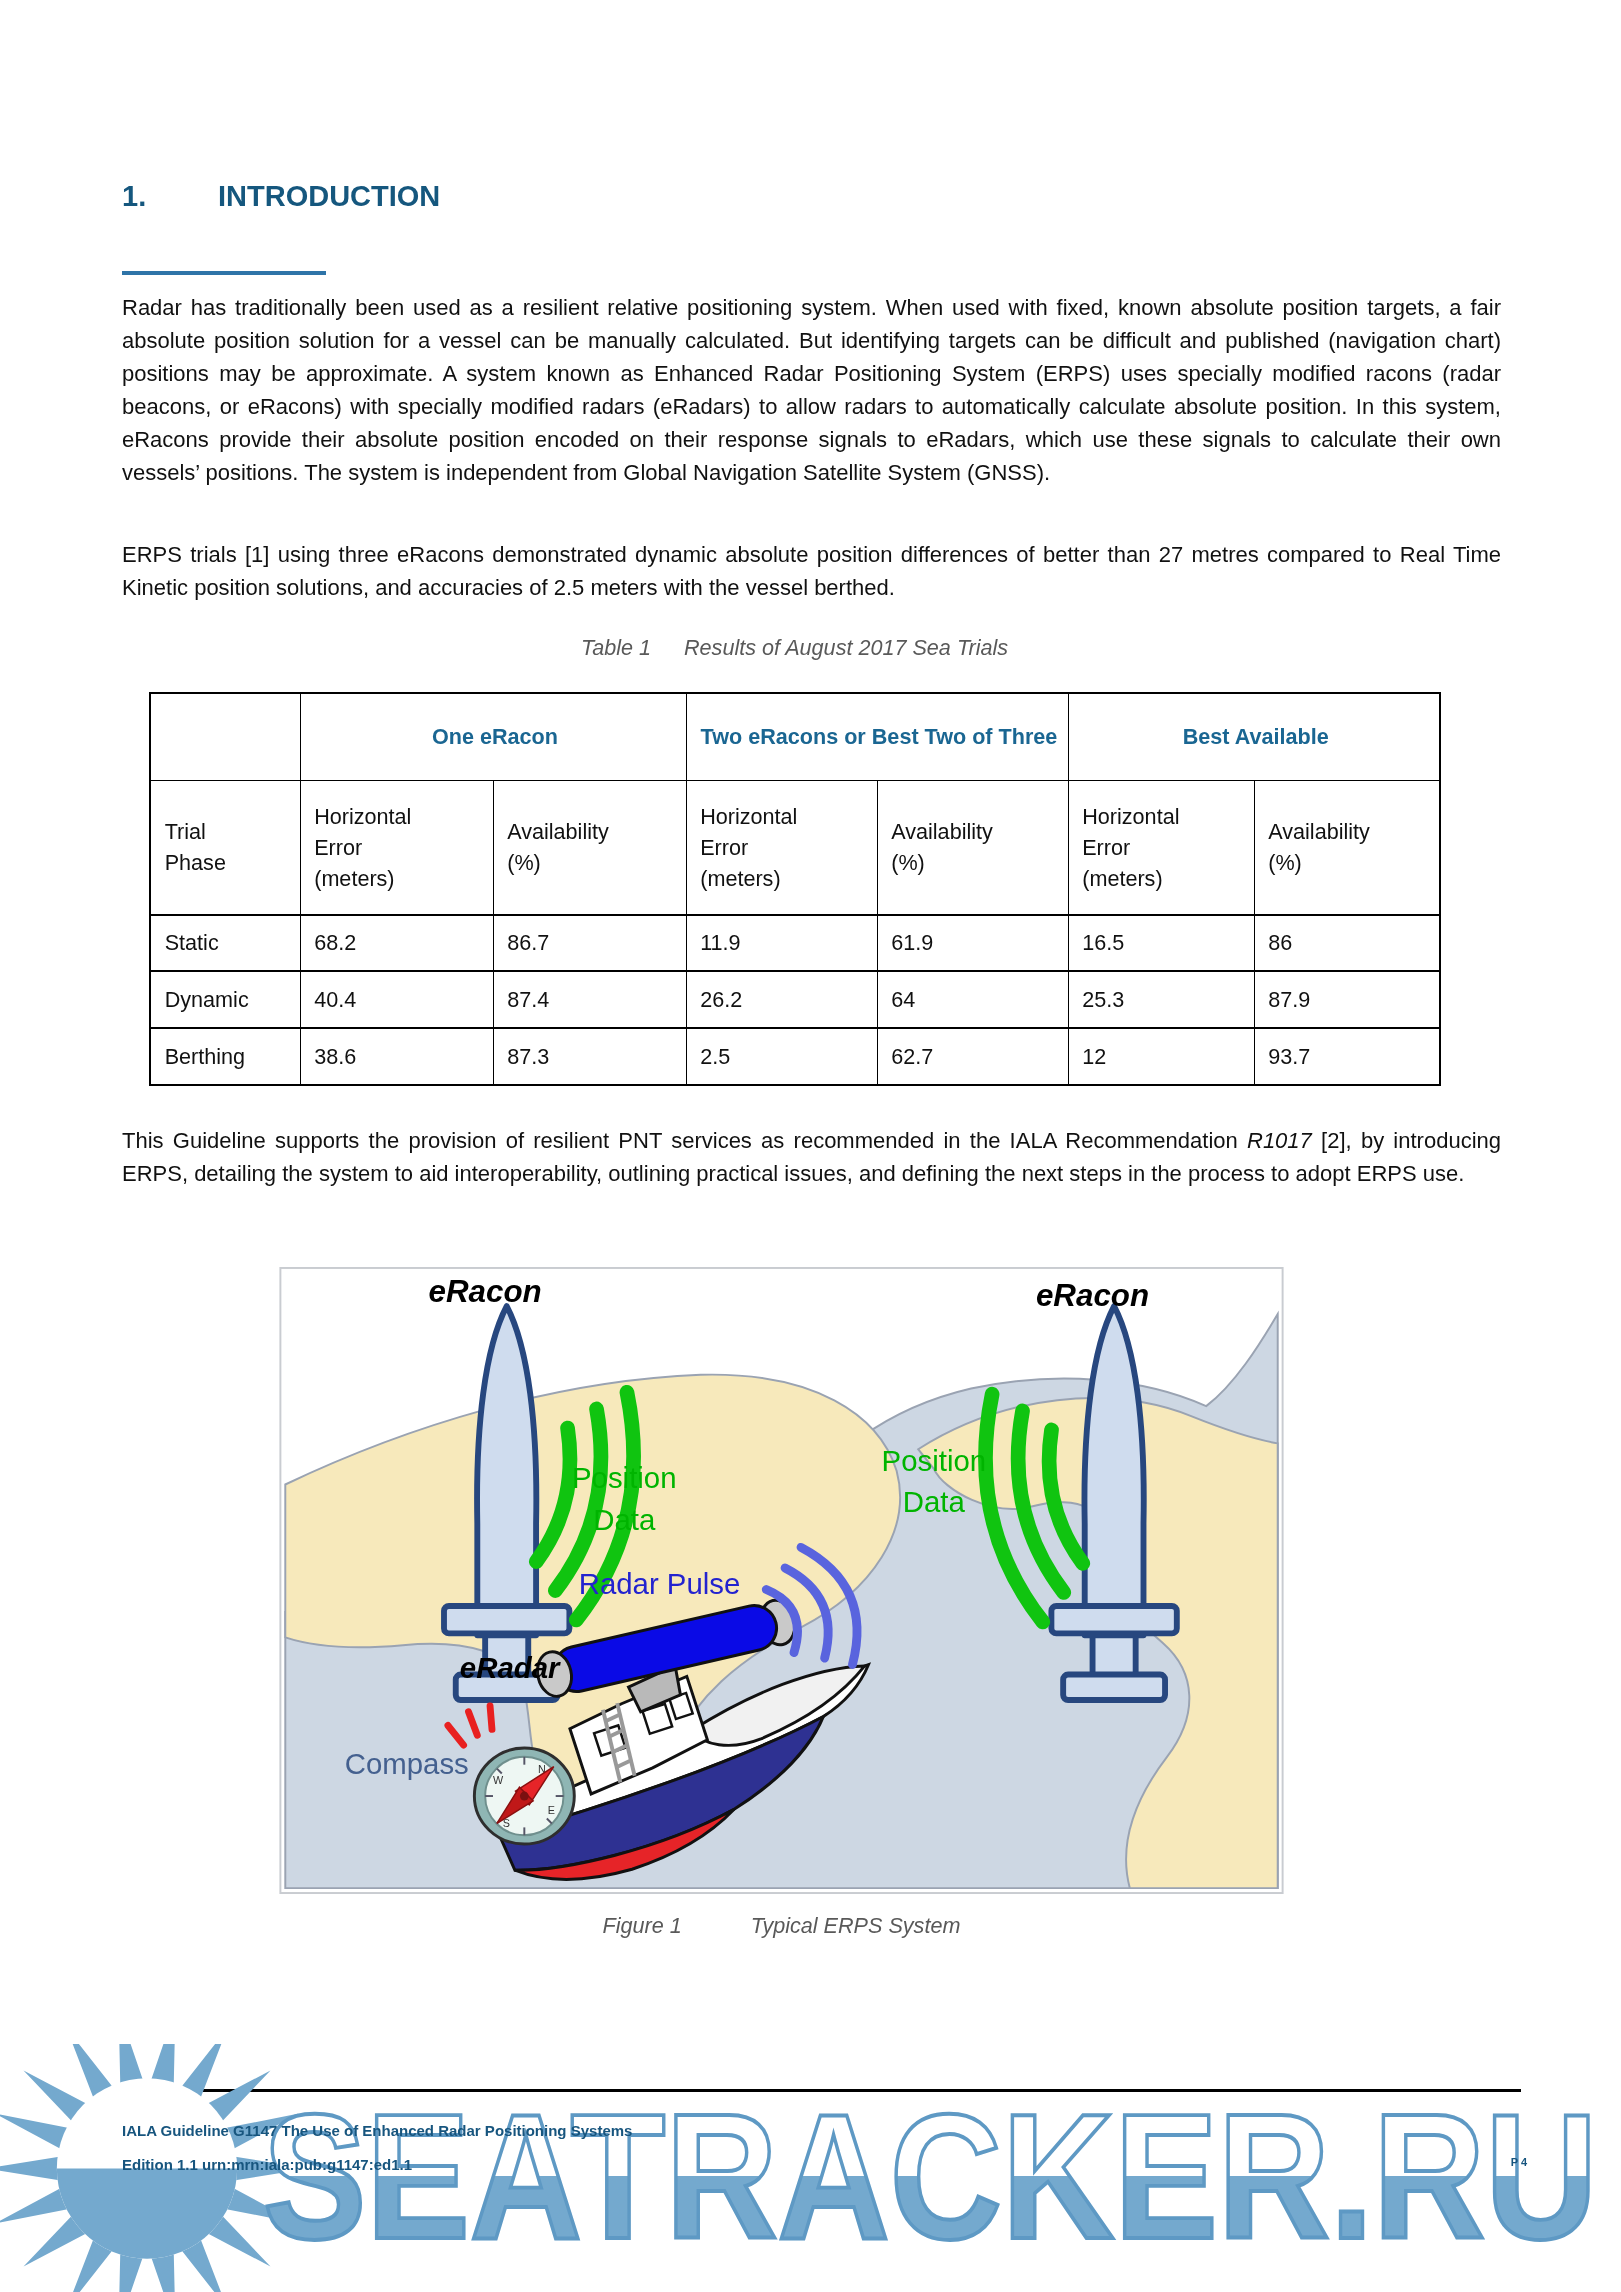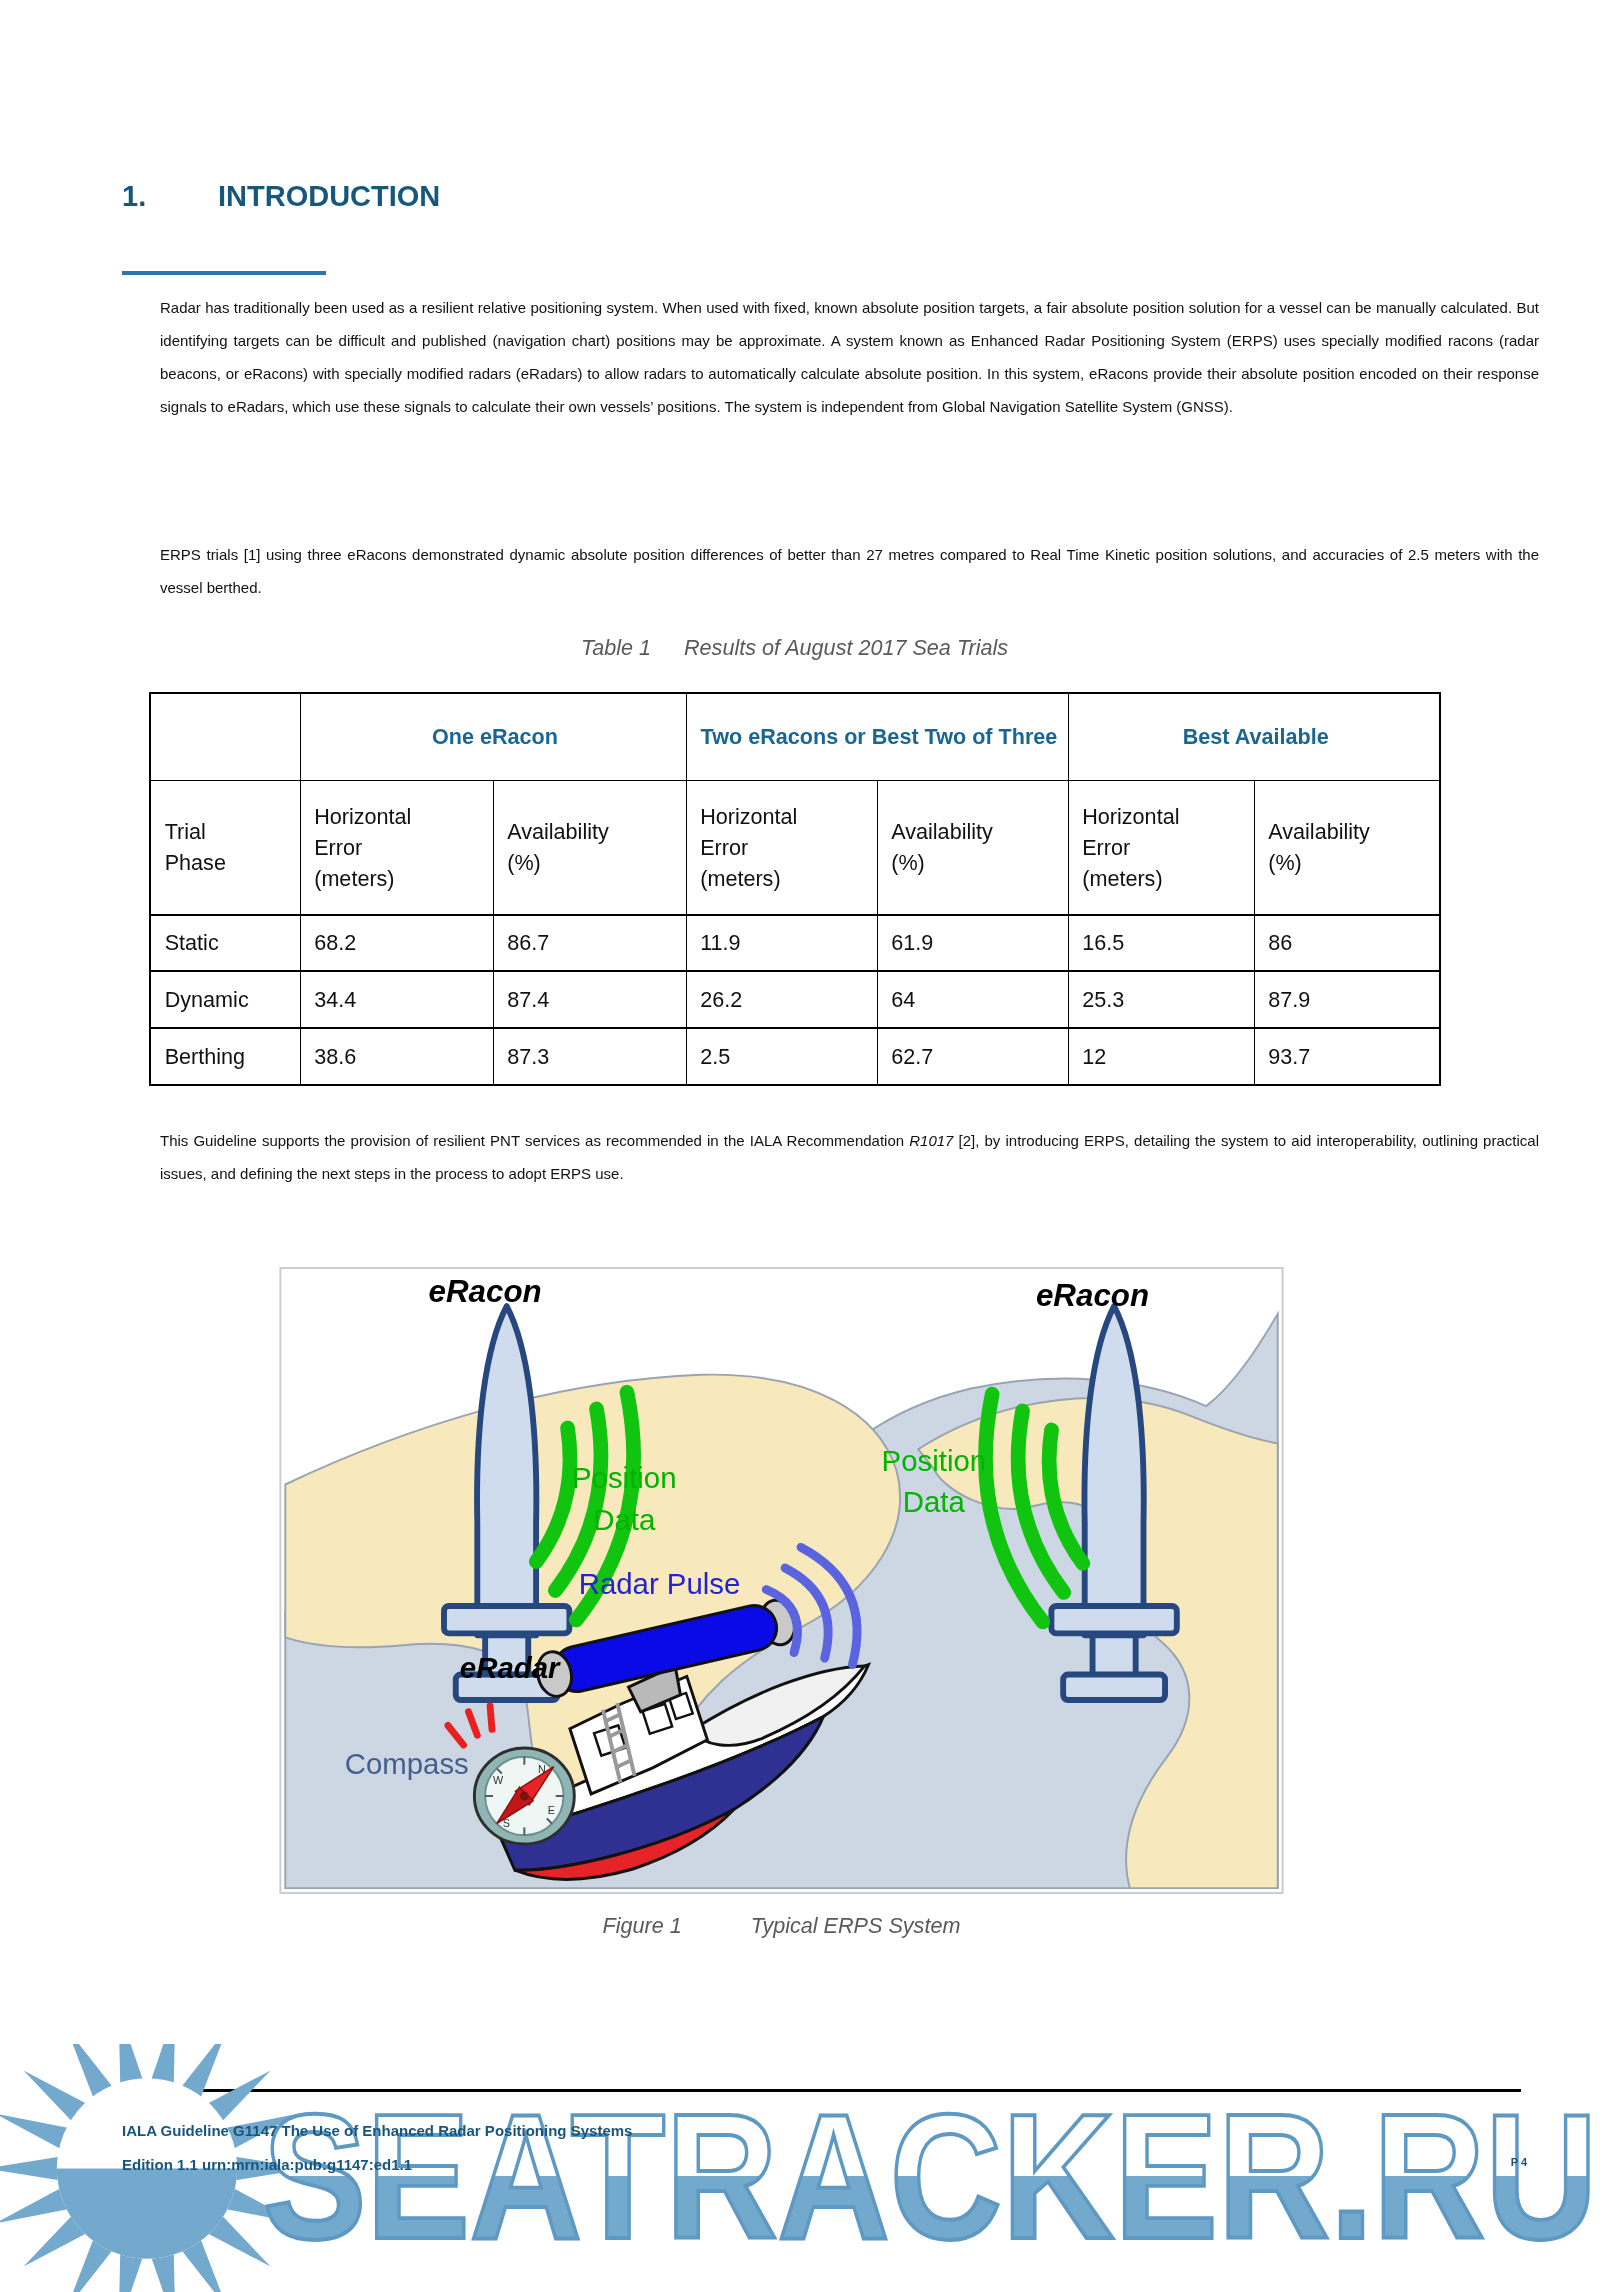--- a/index.html
+++ b/index.html
@@ -5,21 +5,21 @@
   html,body{margin:0;padding:0;background:#888;}
   .page{position:relative;width:1621px;height:2293px;background:#ffffff;overflow:hidden;
         font-family:"Liberation Sans",sans-serif;color:#1a1a1a;}
   .abs{position:absolute;}
   
   .h1{left:122px;top:180px;width:1378px;display:flex;align-items:baseline;
       font-size:29px;font-weight:bold;color:#15577E;}
   .h1 .num{width:96px;}
   .rule-accent{left:122px;top:271px;width:204px;height:3.9px;background:#2E74A8;}
   
-  .body-par{left:122px;width:1379px;font-size:15px;line-height:33px;text-align:justify;color:#111;margin-left:38px;}
+  .body-par{left:122px;width:1379px;font-size:22px;line-height:33px;text-align:justify;color:#111;}
   .p1{top:291px;}
   .p2{top:538px;}
   .p3{top:1124px;}
   
   .tcaption{left:149px;top:635px;width:1291px;text-align:center;font-size:21.6px;
             font-style:italic;color:#595959;}
   .tcaption .gap{display:inline-block;width:33px;}
   
   table.trials{left:149px;top:692px;position:absolute;border-collapse:collapse;table-layout:fixed;
                width:1291px;font-size:21.6px;color:#111;padding-left:36px;}
@@ -107,21 +107,21 @@
       <td>Static</td>
       <td>68.2</td>
       <td>86.7</td>
       <td>11.9</td>
       <td>61.9</td>
       <td>16.5</td>
       <td>86</td>
     </tr>
     <tr class="datarow">
       <td>Dynamic</td>
-      <td>34.4</td>
+      <td>40.4</td>
       <td>87.4</td>
       <td>26.2</td>
       <td>64</td>
       <td>25.3</td>
       <td>87.9</td>
     </tr>
     <tr class="datarow">
       <td>Berthing</td>
       <td>38.6</td>
       <td>87.3</td>

